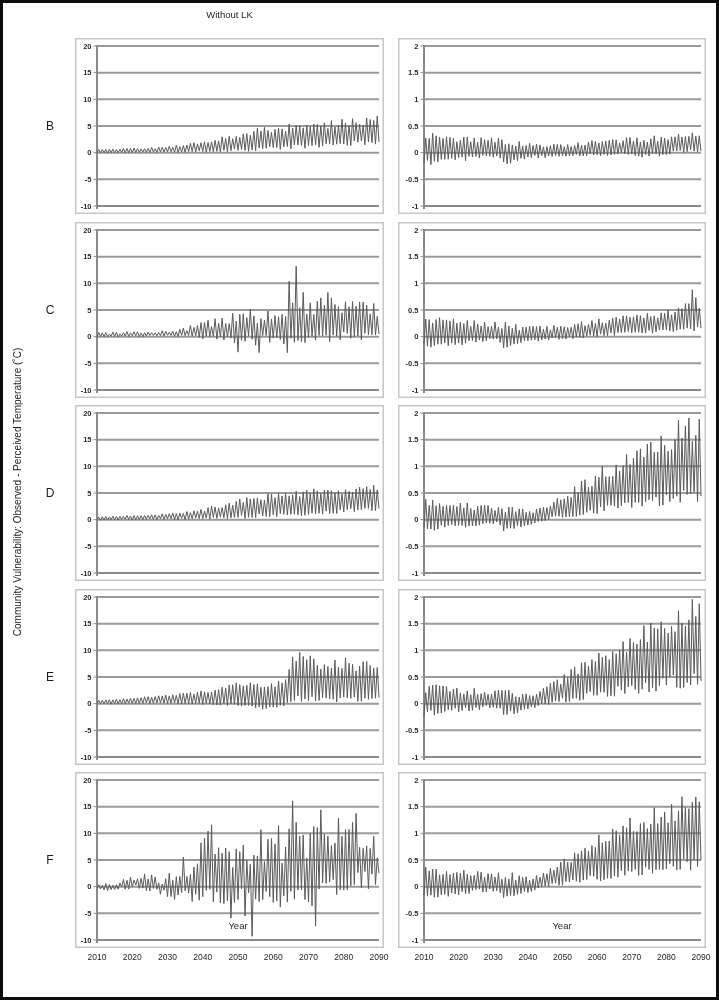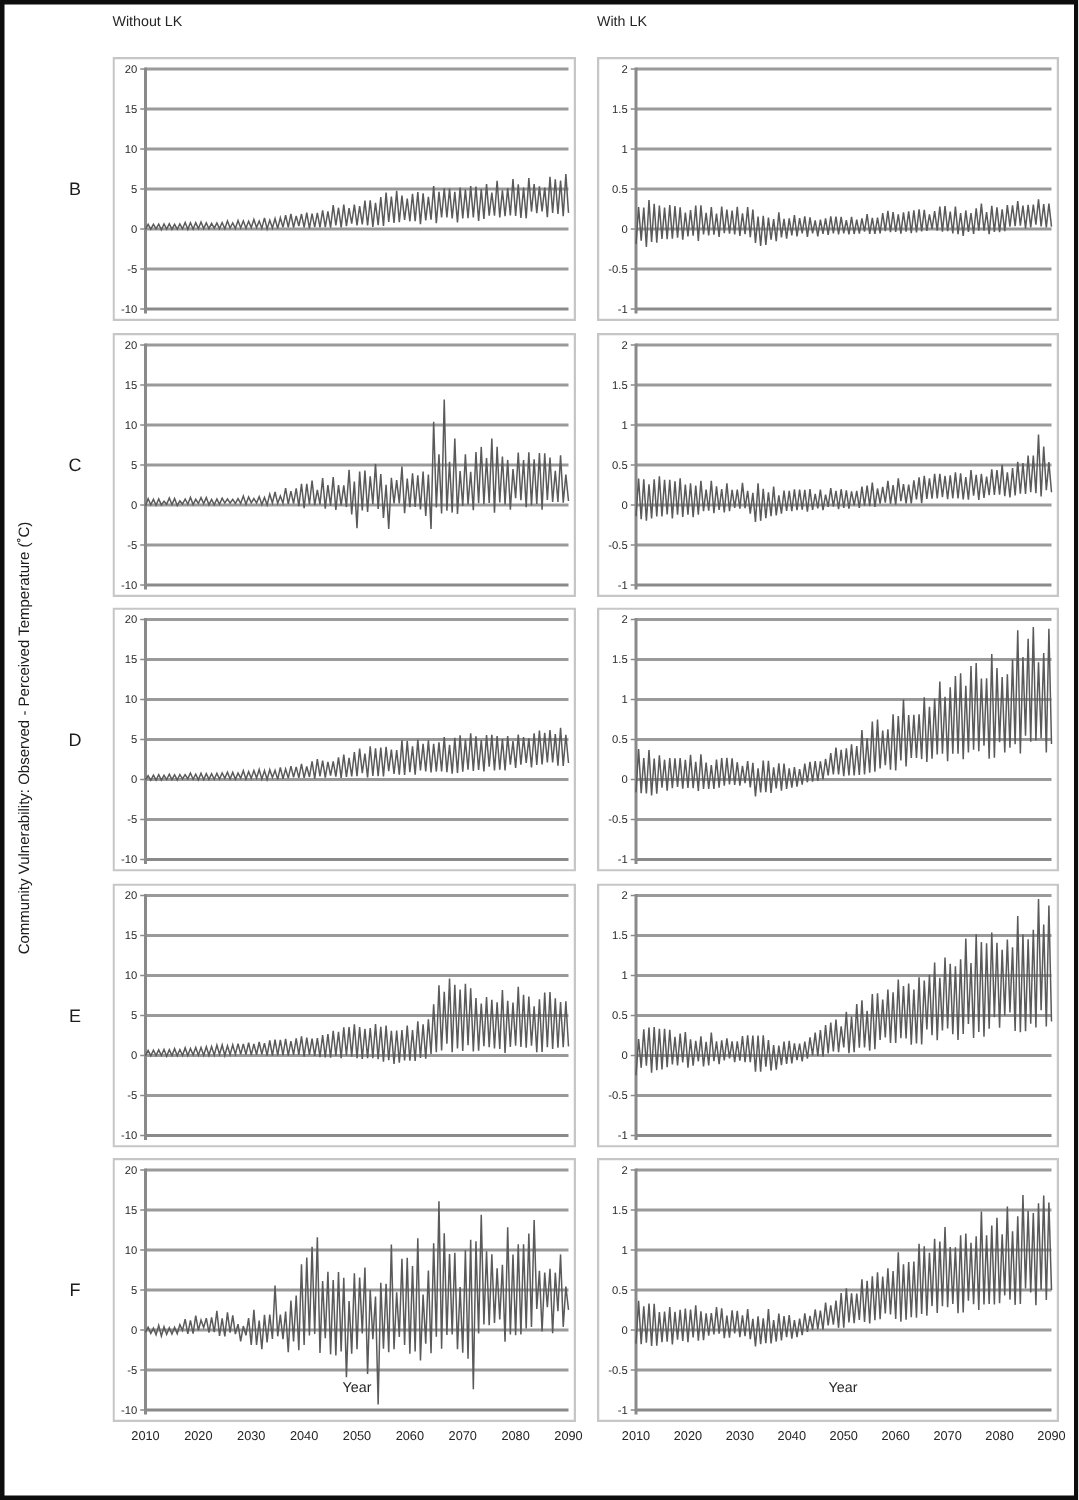--- a/index.html
+++ b/index.html
@@ -1,40 +1,39 @@
 <!DOCTYPE html>
 <html><head>
 <meta charset="utf-8">
 <style>
   html,body{margin:0;padding:0;background:#ffffff;}
   .figure{
     position:relative;width:719px;height:1000px;background:#ffffff;
     font-family:"Liberation Sans", sans-serif;color:#262626;overflow:hidden;
   }
   .frame{position:absolute;inset:0;border:3px solid #0d0d0d;pointer-events:none;}
-  .col-header{position:absolute;top:9px;text-align:left;font-size:9.5px;color:#262626;}
+  .col-header{position:absolute;top:9px;text-align:center;font-size:9.5px;color:#262626;}
   .row-label{position:absolute;left:30px;width:40px;text-align:center;font-size:12px;color:#1c1c1c;transform:translateY(-50%);}
   .y-axis-title{
     position:absolute;left:17px;top:492px;white-space:nowrap;font-size:10px;color:#1c1c1c;
     transform:translate(-50%,-50%) rotate(-90deg);
   }
   .x-axis-title{position:absolute;top:920px;transform:translateX(-50%);font-size:9.5px;color:#262626;}
-  .panel{position:absolute;}
+  .panel{position:absolute;font-weight:bold;}
   .panel svg{display:block;}
   .xticks{position:absolute;top:952px;left:0;width:719px;height:12px;}
   .xtick{position:absolute;top:0;transform:translateX(-50%);font-size:8.5px;color:#262626;white-space:nowrap;}
 </style>
 </head>
 <body>
 
 <div class="figure">
   <div class="frame"></div>
 
   <div class="col-header" style="left:75px;width:309px;">Without LK</div>
-  <div class="col-header" style="left:398px;width:308px;">With LK</div>
 
   <div class="row-label" style="top:126px;">B</div>
   <div class="row-label" style="top:310px;">C</div>
   <div class="row-label" style="top:493px;">D</div>
   <div class="row-label" style="top:677px;">E</div>
   <div class="row-label" style="top:860px;">F</div>
 
   <div class="y-axis-title">Community Vulnerability:  Observed - Perceived Temperature (˚C)</div>
 
   <div id="panels">

